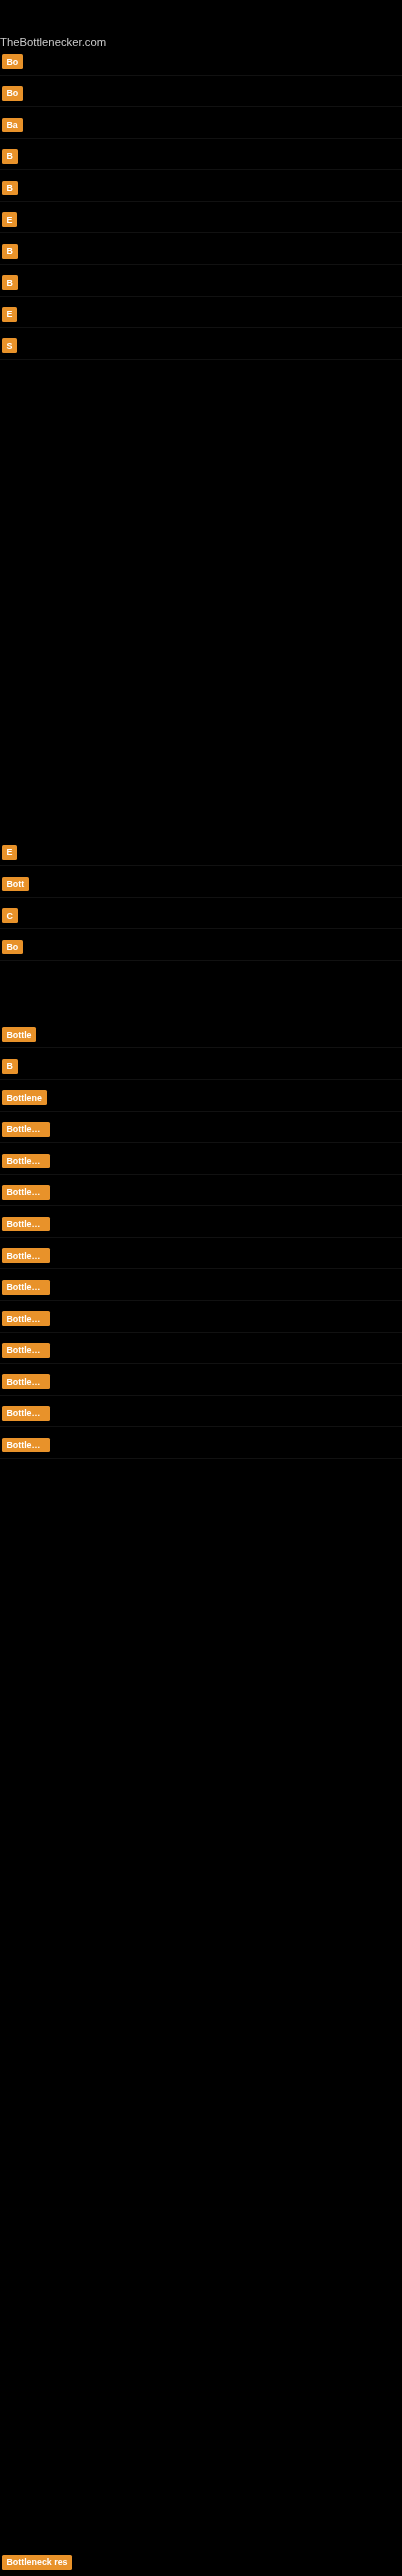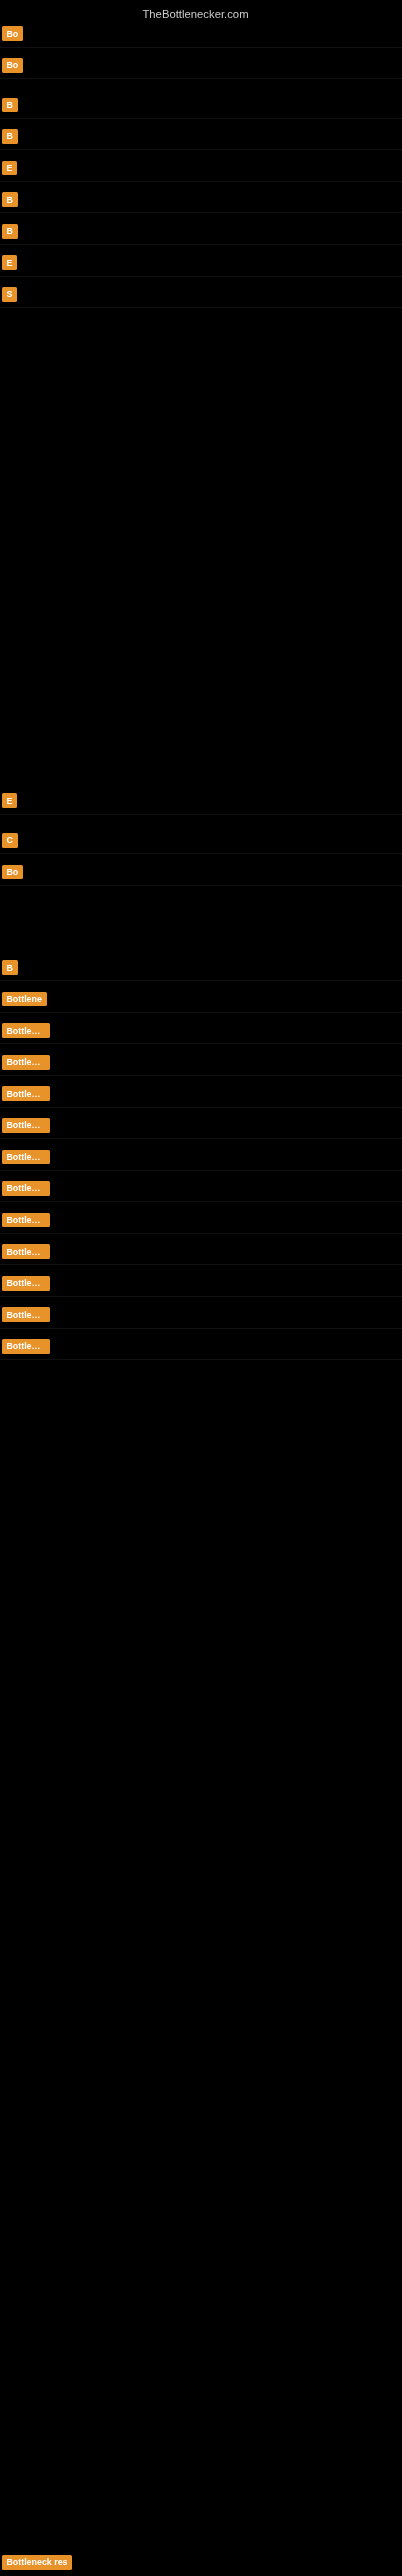--- a/index.html
+++ b/index.html
@@ -7,24 +7,24 @@
       background-color: #000;
       color: #fff;
       font-family: Arial, sans-serif;
       width: 403px;
       min-height: 2576px;
       position: relative;
       overflow-x: hidden;
     }
 
     .site-header {
-      text-align: center;
       padding: 8px 12px 4px 0;
       font-size: 11.3px;
       color: #ccc;
+      margin-top: 28px;
     }
 
     .orange-btn {
       display: inline-block;
       background-color: #e8922a;
       color: #fff;
       font-size: 8.9px;
       font-weight: bold;
       padding: 2.4px 4.8px;
       border-radius: 1.6px;
@@ -78,20 +78,26 @@
     <div class="text-col"></div>
   </div>
   <div class="small-spacer"></div>
   <div class="row-item">
     <div class="btn-col">
       <span class="orange-btn">Bo</span>
     </div>
     <div class="text-col"></div>
   </div>
   <div class="small-spacer"></div>
+  <div class="row-item">
+    <div class="btn-col">
+      <span class="orange-btn">Ba</span>
+    </div>
+    <div class="text-col"></div>
+  </div>
   <div class="small-spacer"></div>
   <div class="row-item">
     <div class="btn-col">
       <span class="orange-btn">B</span>
     </div>
     <div class="text-col"></div>
   </div>
   <div class="small-spacer"></div>
   <div class="row-item">
     <div class="btn-col">
@@ -139,39 +145,51 @@
 <div class="tall-spacer" style="height: 483px;"></div>
 
 <div>
   <div class="row-item">
     <div class="btn-col">
       <span class="orange-btn">E</span>
     </div>
     <div class="text-col"></div>
   </div>
   <div class="small-spacer"></div>
+  <div class="row-item">
+    <div class="btn-col">
+      <span class="orange-btn">Bott</span>
+    </div>
+    <div class="text-col"></div>
+  </div>
   <div class="small-spacer"></div>
   <div class="row-item">
     <div class="btn-col">
       <span class="orange-btn">C</span>
     </div>
     <div class="text-col"></div>
   </div>
   <div class="small-spacer"></div>
   <div class="row-item">
     <div class="btn-col">
       <span class="orange-btn">Bo</span>
     </div>
     <div class="text-col"></div>
   </div>
 </div>
 
 <div class="tall-spacer" style="height: 64px;"></div>
 
 <div>
+  <div class="row-item">
+    <div class="btn-col">
+      <span class="orange-btn">Bottle</span>
+    </div>
+    <div class="text-col"></div>
+  </div>
   <div class="small-spacer"></div>
   <div class="row-item">
     <div class="btn-col">
       <span class="orange-btn">B</span>
     </div>
     <div class="text-col"></div>
   </div>
   <div class="small-spacer"></div>
   <div class="row-item">
     <div class="btn-col">

